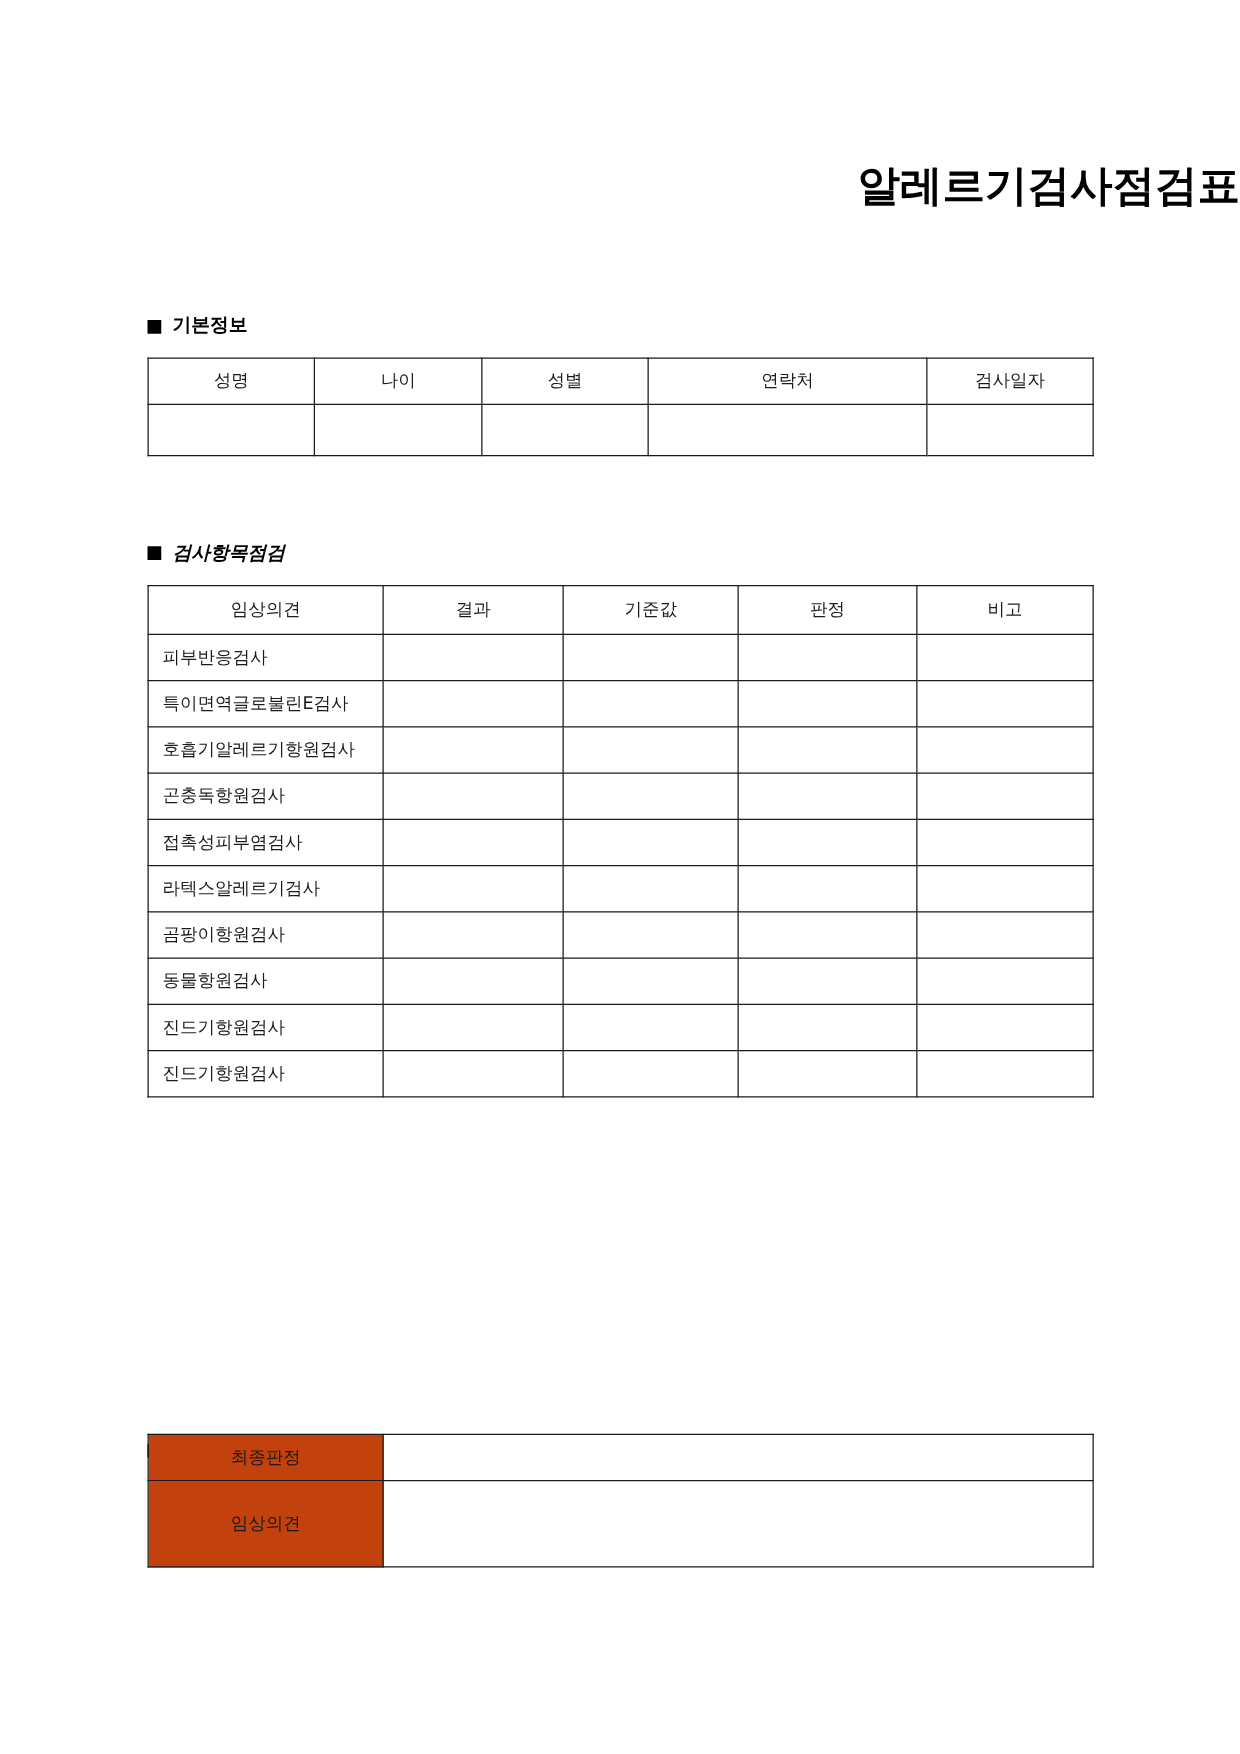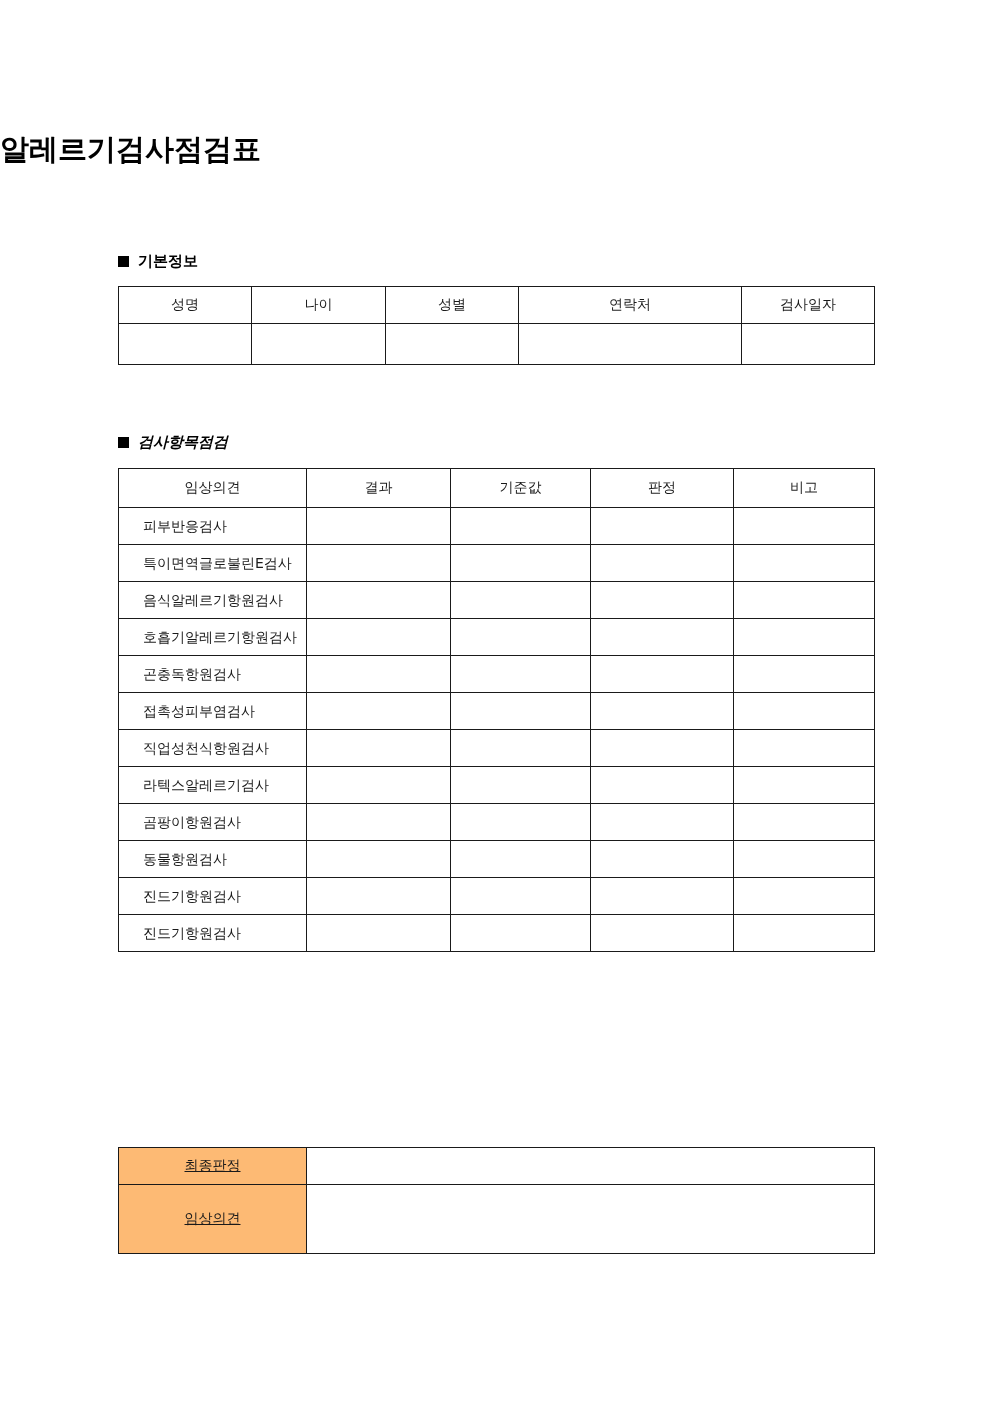--- a/index.html
+++ b/index.html
@@ -23,22 +23,22 @@
     height: 1403px;
     box-sizing: border-box;
   }
 
   
   .doc-title {
     position: absolute;
     left: 0;
     top: 131px;
     width: 992px;
-    text-align: left;
-    font-size: 29px;
+    text-align: right;
+    font-size: 34px;
     font-weight: bold;
     letter-spacing: 0px;
     line-height: 36px;
   }
 
   
   .section-head {
     position: absolute;
     left: 118px;
     display: flex;
@@ -87,33 +87,32 @@
   #basic-table { top: 286px; }
   #basic-table th.hdr { height: 36px; }
   #basic-table td.blank { height: 40px; }
 
   
   #items-table { top: 468px; }
   #items-table th.hdr { height: 38px; }
   #items-table td.item-name {
     text-align: left;
     vertical-align: middle;
-    padding: 5px 24px;
+    padding: 5px 11px;
     line-height: 22px;
     word-break: keep-all;
   }
   #items-table td.blank { height: 36px; }
 
   
   #verdict-table { top: 1147px; }
   #verdict-table td.label {
-    background: #fdba74;
+    background: #c2410c;
     text-align: center;
     vertical-align: middle;
-    text-decoration: underline;
   }
   #verdict-table td.value { background: #ffffff; }
   .row-final td { height: 36px; }
   .row-opinion td { height: 68px; }
 </style>
 </head>
 <body>
 
 <div class="page">
 
@@ -183,49 +182,35 @@
           <td class="blank"></td>
         </tr>
         <tr>
           <td class="item-name">특이면역글로불린E검사</td>
           <td class="blank"></td>
           <td class="blank"></td>
           <td class="blank"></td>
           <td class="blank"></td>
         </tr>
         <tr>
-          <td class="item-name">음식알레르기항원검사</td>
-          <td class="blank"></td>
-          <td class="blank"></td>
-          <td class="blank"></td>
-          <td class="blank"></td>
-        </tr>
-        <tr>
           <td class="item-name">호흡기알레르기항원검사</td>
           <td class="blank"></td>
           <td class="blank"></td>
           <td class="blank"></td>
           <td class="blank"></td>
         </tr>
         <tr>
           <td class="item-name">곤충독항원검사</td>
           <td class="blank"></td>
           <td class="blank"></td>
           <td class="blank"></td>
           <td class="blank"></td>
         </tr>
         <tr>
           <td class="item-name">접촉성피부염검사</td>
-          <td class="blank"></td>
-          <td class="blank"></td>
-          <td class="blank"></td>
-          <td class="blank"></td>
-        </tr>
-        <tr>
-          <td class="item-name">직업성천식항원검사</td>
           <td class="blank"></td>
           <td class="blank"></td>
           <td class="blank"></td>
           <td class="blank"></td>
         </tr>
         <tr>
           <td class="item-name">라텍스알레르기검사</td>
           <td class="blank"></td>
           <td class="blank"></td>
           <td class="blank"></td>

